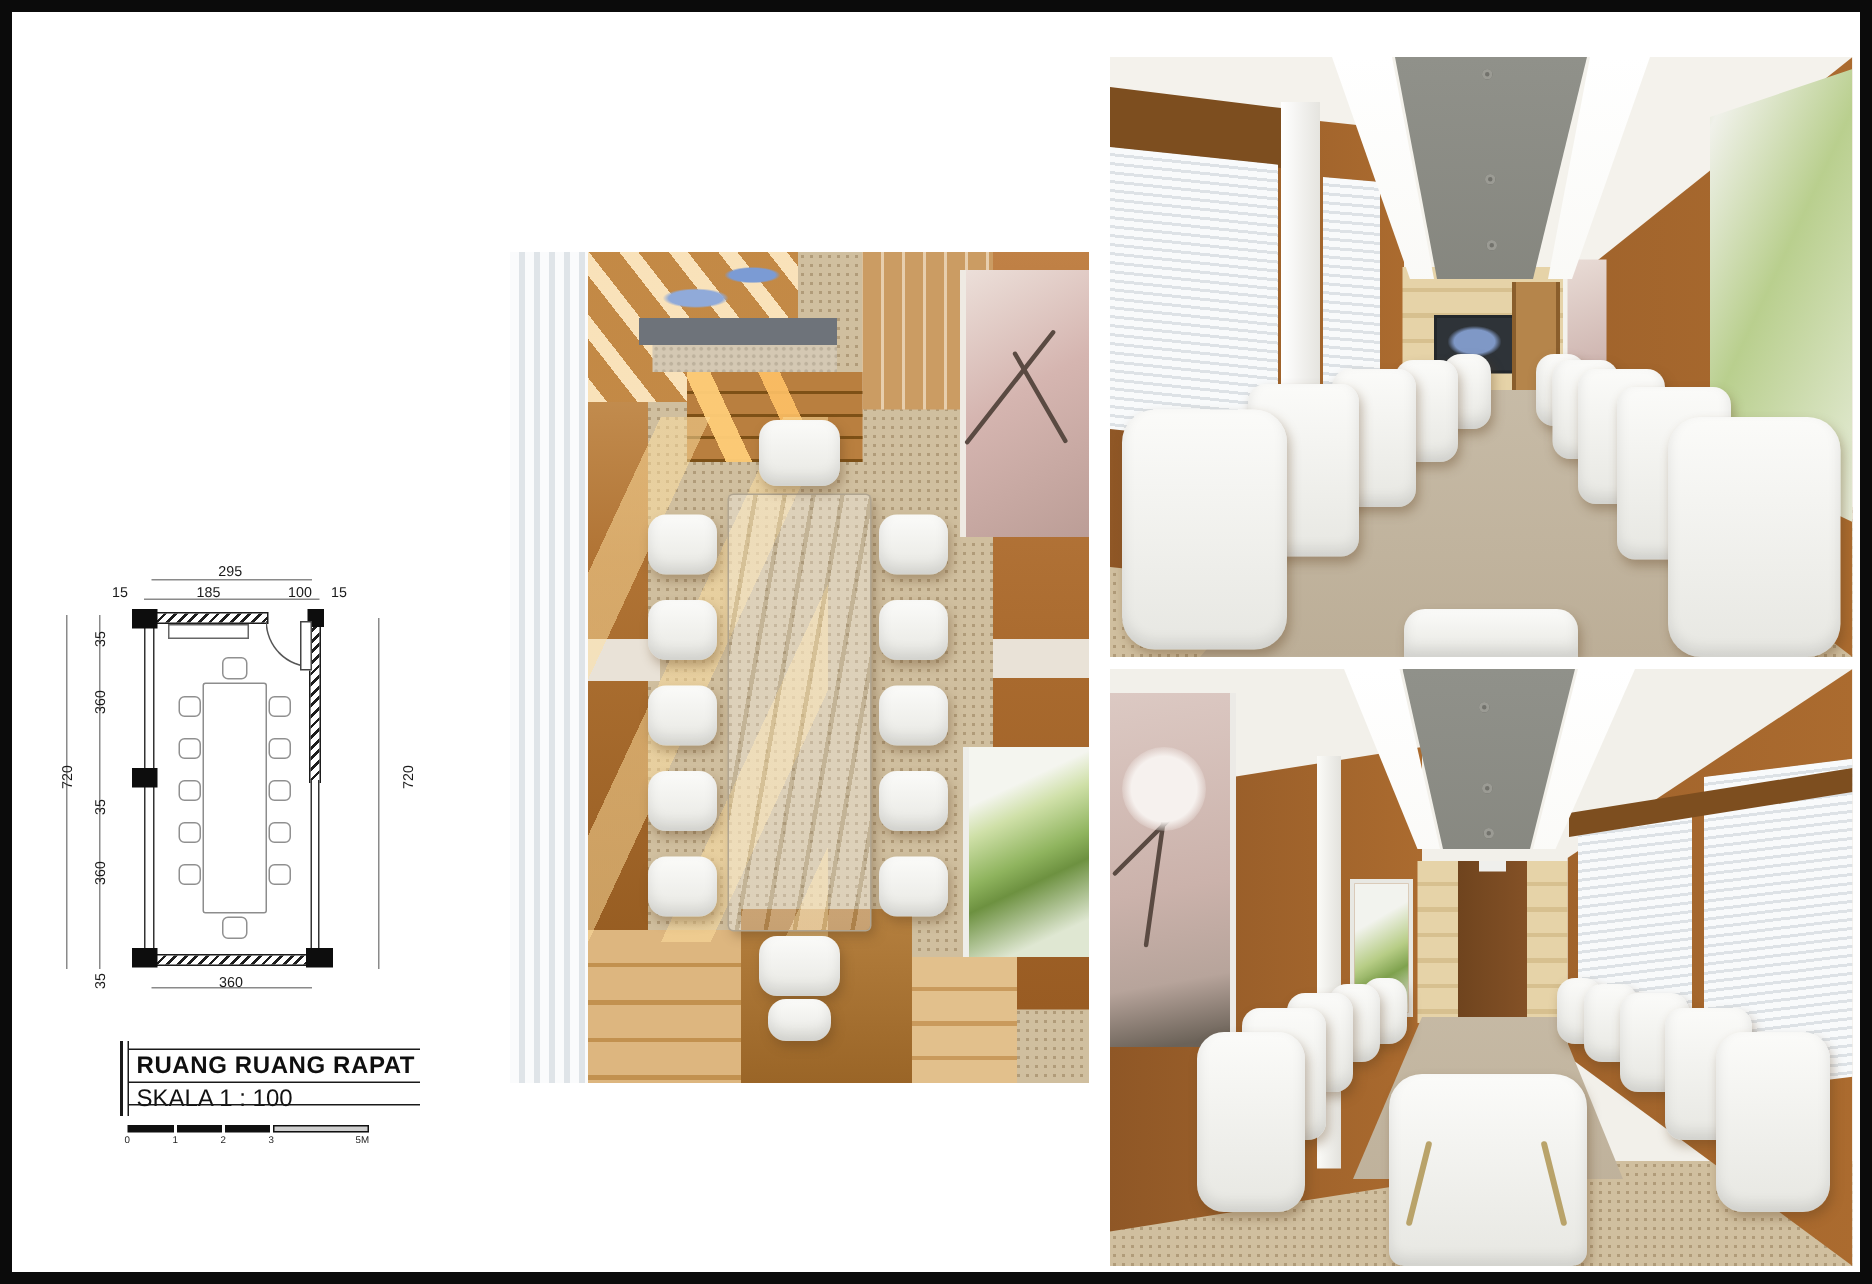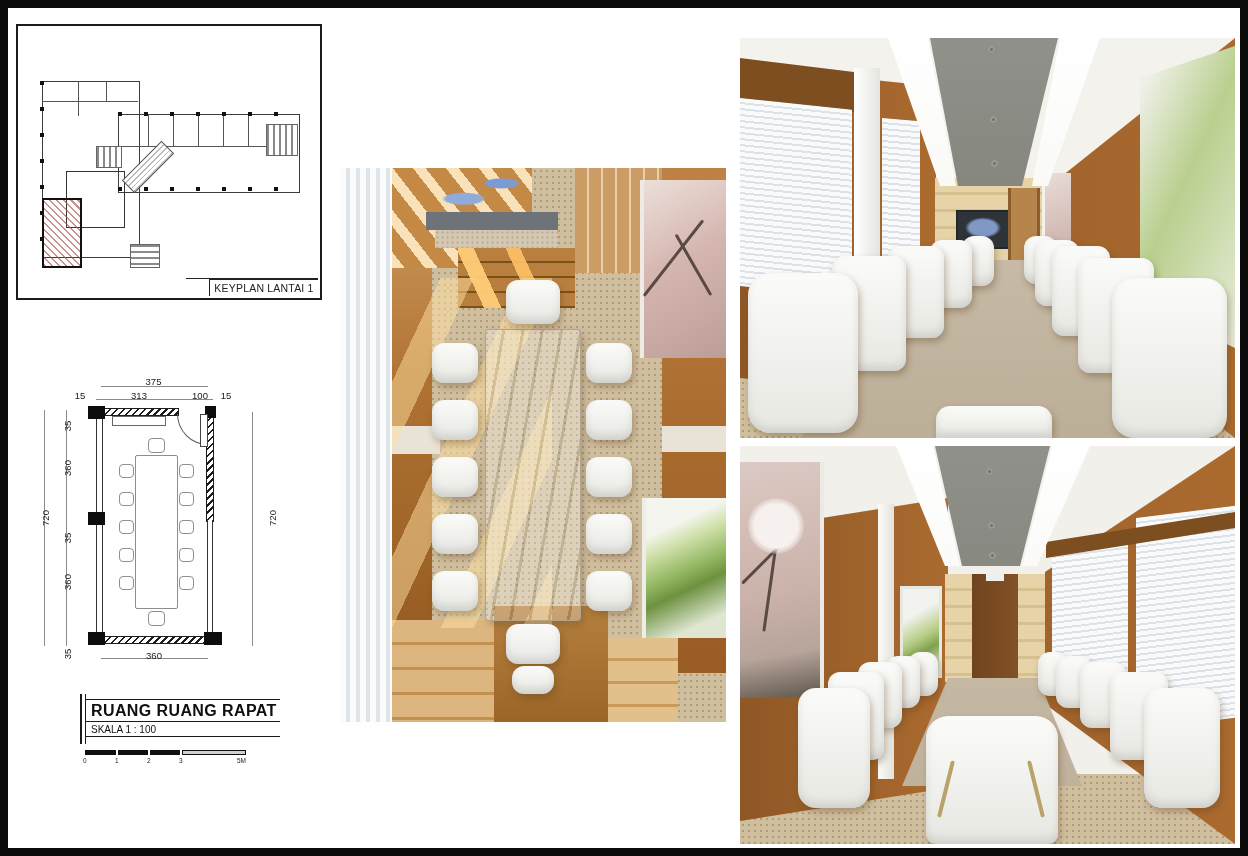--- a/index.html
+++ b/index.html
@@ -36,21 +36,21 @@
   .pchair{width:13px;height:12px;background:#fff;border:1px solid #909090;border-radius:4px;}
   .pchair-end{width:15px;height:13px;background:#fff;border:1px solid #909090;border-radius:4px;}
   .door-arc{border-left:1.2px solid #555;border-bottom:1.2px solid #555;border-bottom-left-radius:100% 100%;}
   .door-leaf{background:#fff;border:1px solid #444;}
   .credenza{background:#fff;border:1px solid #666;}
 
   
   .tb-vline{border-left:2.5px solid #1a1a1a;border-right:1.2px solid #1a1a1a;background:#fff;width:3px;}
   .tb-hline{background:#1a1a1a;height:1.4px;}
   .tb-title{font-size:16px;font-weight:bold;letter-spacing:.4px;color:#0f0f0f;}
-  .tb-scale{font-size:10px;color:#111;}
+  .tb-scale{font-size:16px;color:#111;}
   .sb-seg-blk{background:#101010;height:5px;}
   .sb-seg-lt{background:#cfcfcf;border:1px solid #101010;height:3px;}
   .sb-tick{font-size:6.5px;color:#222;}
 
   
   .fig{overflow:hidden;background:#cfc0a2;}
   .fig .abs{position:absolute;}
   .chair{background:linear-gradient(180deg,#fbfbf9,#e7e7e2);border-radius:12px;
          box-shadow:inset 0 -5px 9px rgba(0,0,0,.10),2px 4px 7px rgba(95,62,30,.35);}
   .carpet{background-color:#d0bf9f;background-image:radial-gradient(rgba(138,112,76,.45) 1px,transparent 1.3px);background-size:6px 6px;}
@@ -89,57 +89,33 @@
   .tvdark{background:#2e3338;box-shadow:0 0 0 2px #23272b;
           background-image:radial-gradient(ellipse 60% 50% at 50% 45%,#7f98c6 0 45%,transparent 60%);}
   .doorwood{background:linear-gradient(90deg,#8a5e2c 0 8%,#b5854b 8% 92%,#8a5e2c 92%);}
   .metal{background:#b9a36a;border-radius:2px;}
 </style>
 </head>
 <body>
 
 <div class="sheet">
 
-  <div class="abs kp-box">
-    <i class="abs kp-wing" style="left:24px;top:55px;width:96px;height:175px"></i>
-    <i class="abs kp-wing" style="left:100px;top:88px;width:180px;height:77px"></i>
-    <i class="abs kp-line" style="left:100px;top:120px;width:180px;height:1px"></i>
-    <i class="abs kp-line" style="left:130px;top:88px;width:1px;height:32px"></i>
-    <i class="abs kp-line" style="left:155px;top:88px;width:1px;height:32px"></i>
-    <i class="abs kp-line" style="left:180px;top:88px;width:1px;height:32px"></i>
-    <i class="abs kp-line" style="left:205px;top:88px;width:1px;height:32px"></i>
-    <i class="abs kp-line" style="left:230px;top:88px;width:1px;height:32px"></i>
-    <i class="abs kp-line" style="left:24px;top:75px;width:96px;height:1px"></i>
-    <i class="abs kp-line" style="left:60px;top:55px;width:1px;height:35px"></i>
-    <i class="abs kp-line" style="left:88px;top:55px;width:1px;height:20px"></i>
-    <i class="abs kp-dots-h" style="left:100px;top:86px;width:180px"></i>
-    <i class="abs kp-dots-h" style="left:100px;top:161px;width:180px"></i>
-    <i class="abs kp-dots-v" style="left:22px;top:55px;height:175px"></i>
-    <i class="abs kp-stair-h" style="left:248px;top:98px;width:30px;height:30px"></i>
-    <i class="abs kp-stair-h" style="left:78px;top:120px;width:24px;height:20px"></i>
-    <i class="abs kp-stair-v" style="left:112px;top:218px;width:28px;height:22px"></i>
-    <i class="abs kp-room" style="left:48px;top:145px;width:57px;height:55px"></i>
-    <i class="abs kp-hatch" style="left:24px;top:172px;width:36px;height:66px"></i>
-    <i class="abs kp-diag" style="left:102px;top:132px;width:54px;height:16px"></i>
-    <i class="abs kp-labelline"></i>
-    <div class="abs kp-label">KEYPLAN LANTAI 1</div>
-  </div>
 
   <div class="abs" style="left:0;top:360px;width:330px;height:320px">
 
     <i class="abs dimline" style="left:101px;top:26px;width:107px;height:1px"></i>
     <i class="abs dimline" style="left:96px;top:39px;width:117px;height:1px"></i>
     <i class="abs dimline" style="left:44px;top:50px;width:1px;height:236px"></i>
     <i class="abs dimline" style="left:66px;top:50px;width:1px;height:236px"></i>
     <i class="abs dimline" style="left:252px;top:52px;width:1px;height:234px"></i>
     <i class="abs dimline" style="left:101px;top:298px;width:107px;height:1px"></i>
 
-    <div class="abs dim" style="left:120px;top:16px;width:67px">375</div>
+    <div class="abs dim" style="left:120px;top:16px;width:67px">295</div>
     <div class="abs dim" style="left:70px;top:30px;width:20px">15</div>
-    <div class="abs dim" style="left:117px;top:30px;width:44px">313</div>
+    <div class="abs dim" style="left:117px;top:30px;width:44px">185</div>
     <div class="abs dim" style="left:186px;top:30px;width:28px">100</div>
     <div class="abs dim" style="left:215px;top:30px;width:22px">15</div>
     <div class="abs dim vdim" style="left:53px;top:60px">35</div>
     <div class="abs dim vdim" style="left:53px;top:102px">360</div>
     <div class="abs dim vdim" style="left:53px;top:172px">35</div>
     <div class="abs dim vdim" style="left:53px;top:216px">360</div>
     <div class="abs dim vdim" style="left:53px;top:288px">35</div>
     <div class="abs dim vdim" style="left:31px;top:152px">720</div>
     <div class="abs dim vdim" style="left:258px;top:152px">720</div>
     <div class="abs dim" style="left:130px;top:290px;width:48px">360</div>

